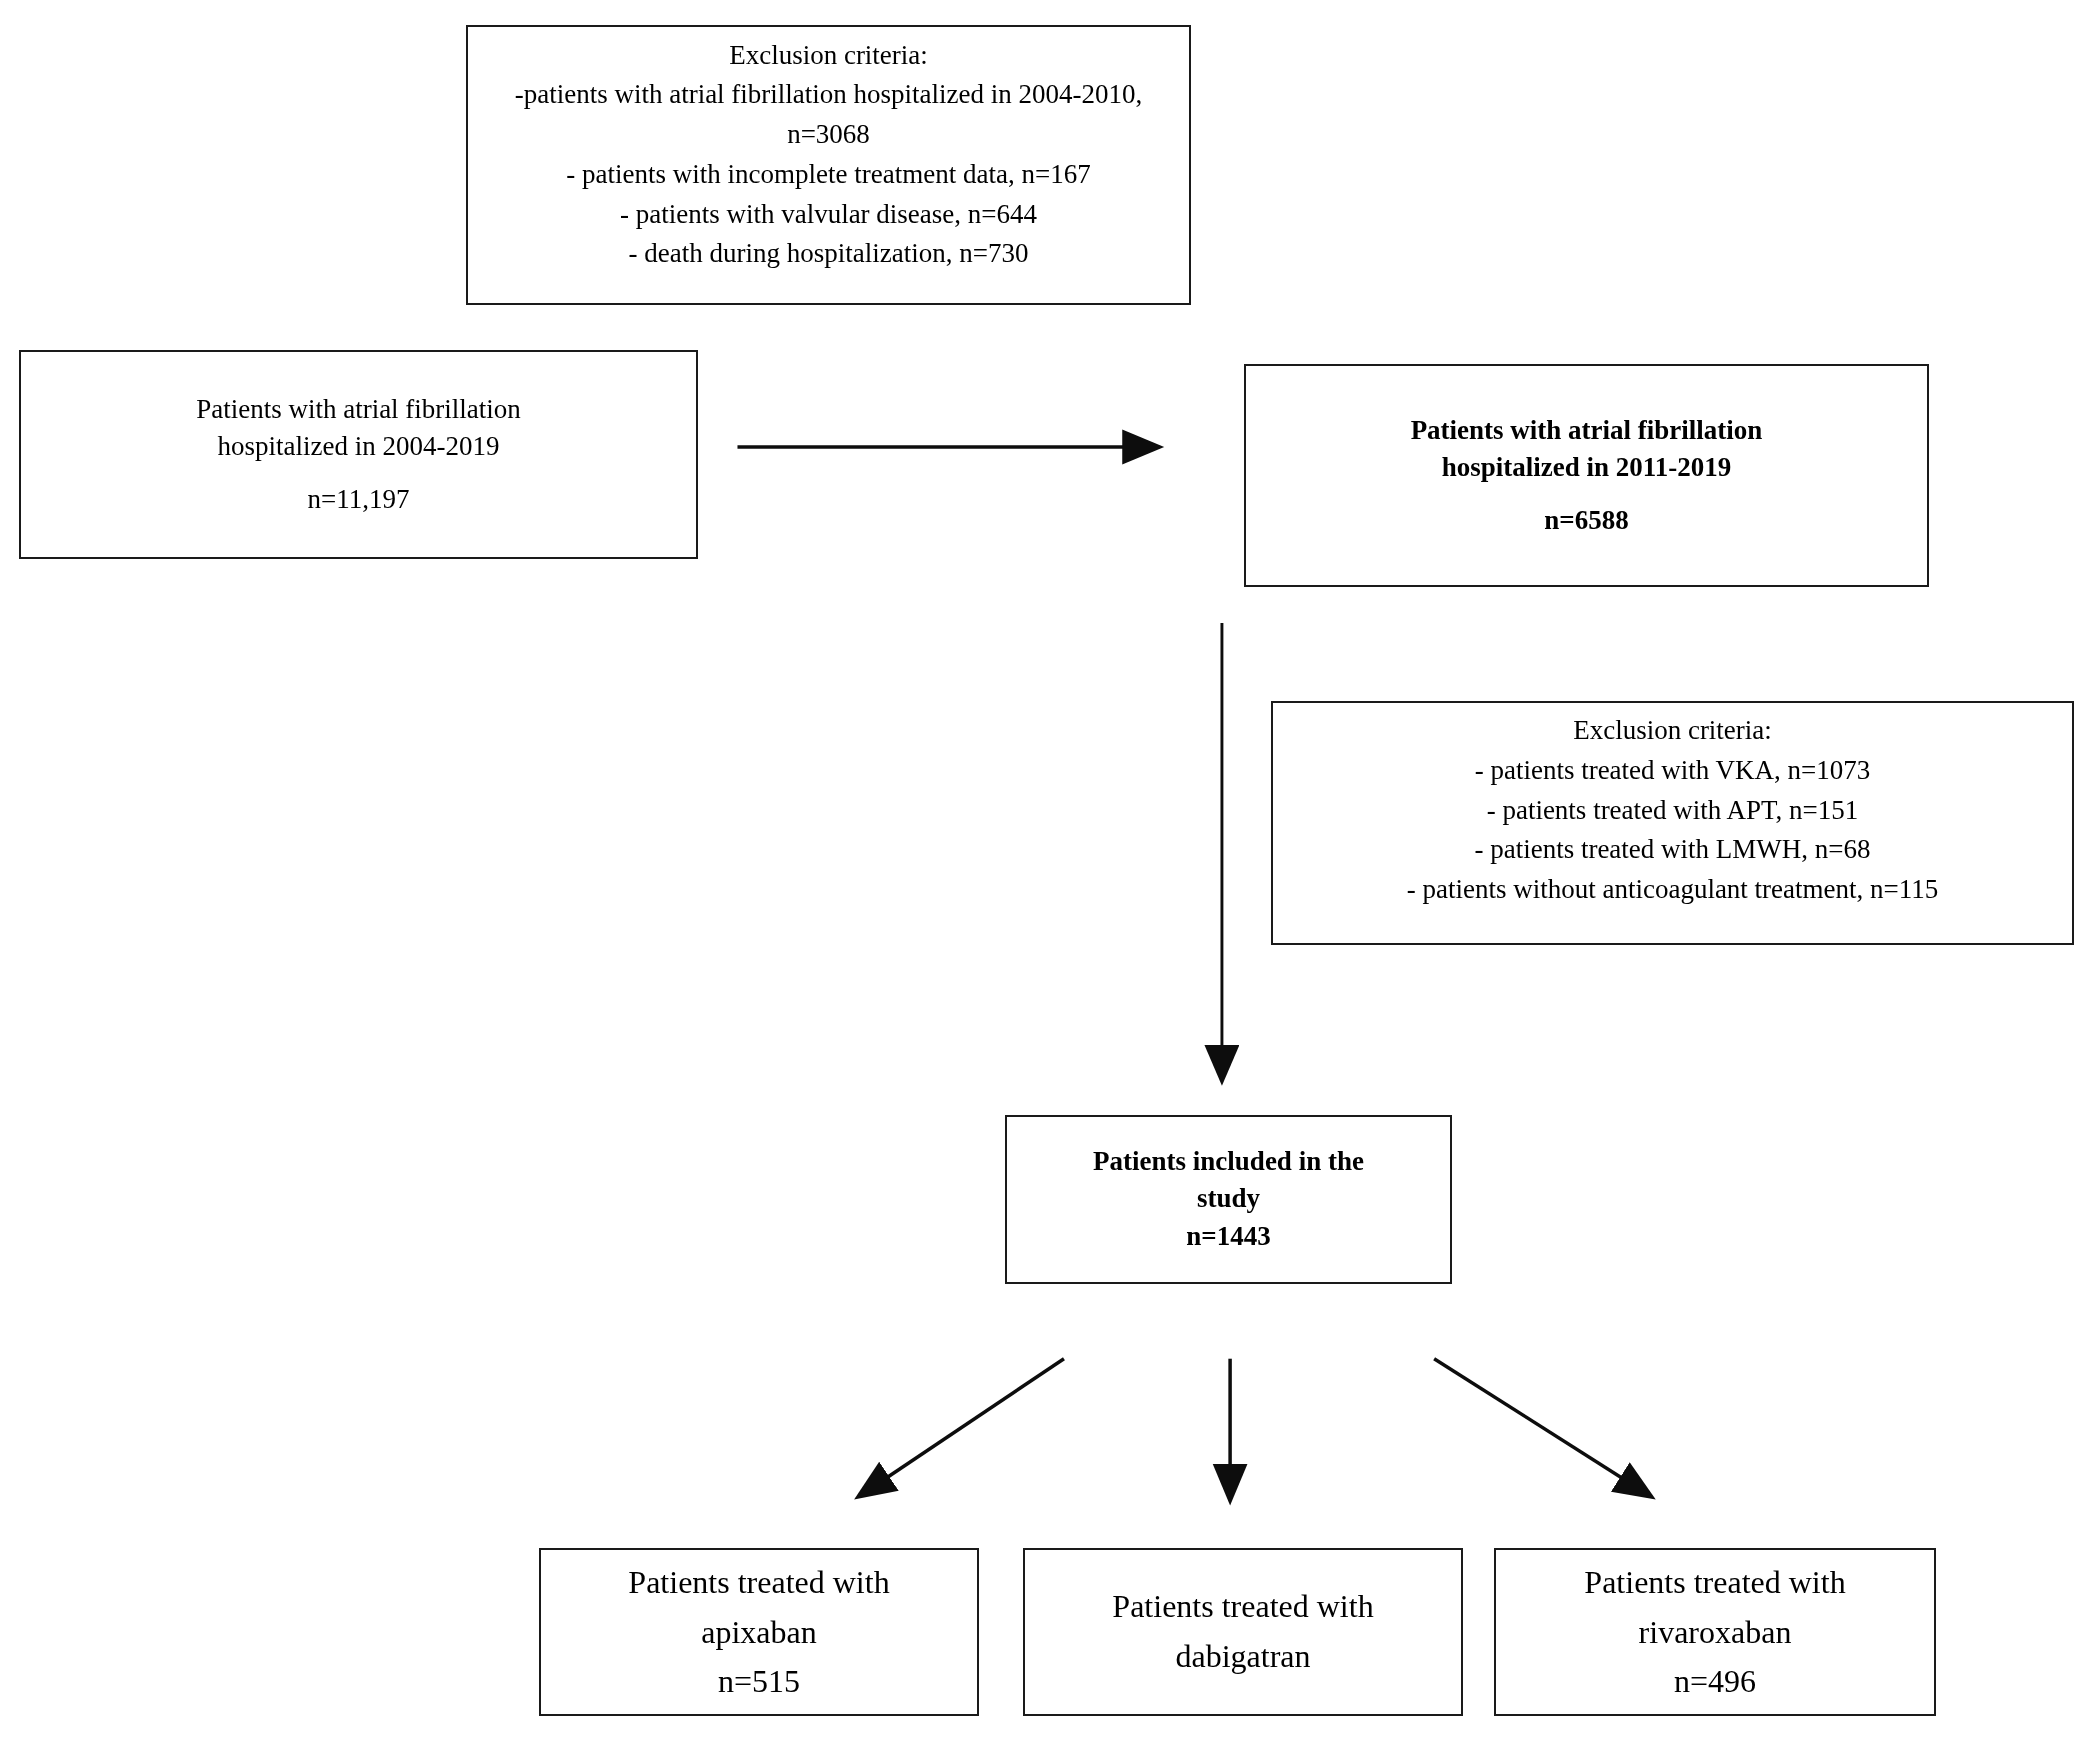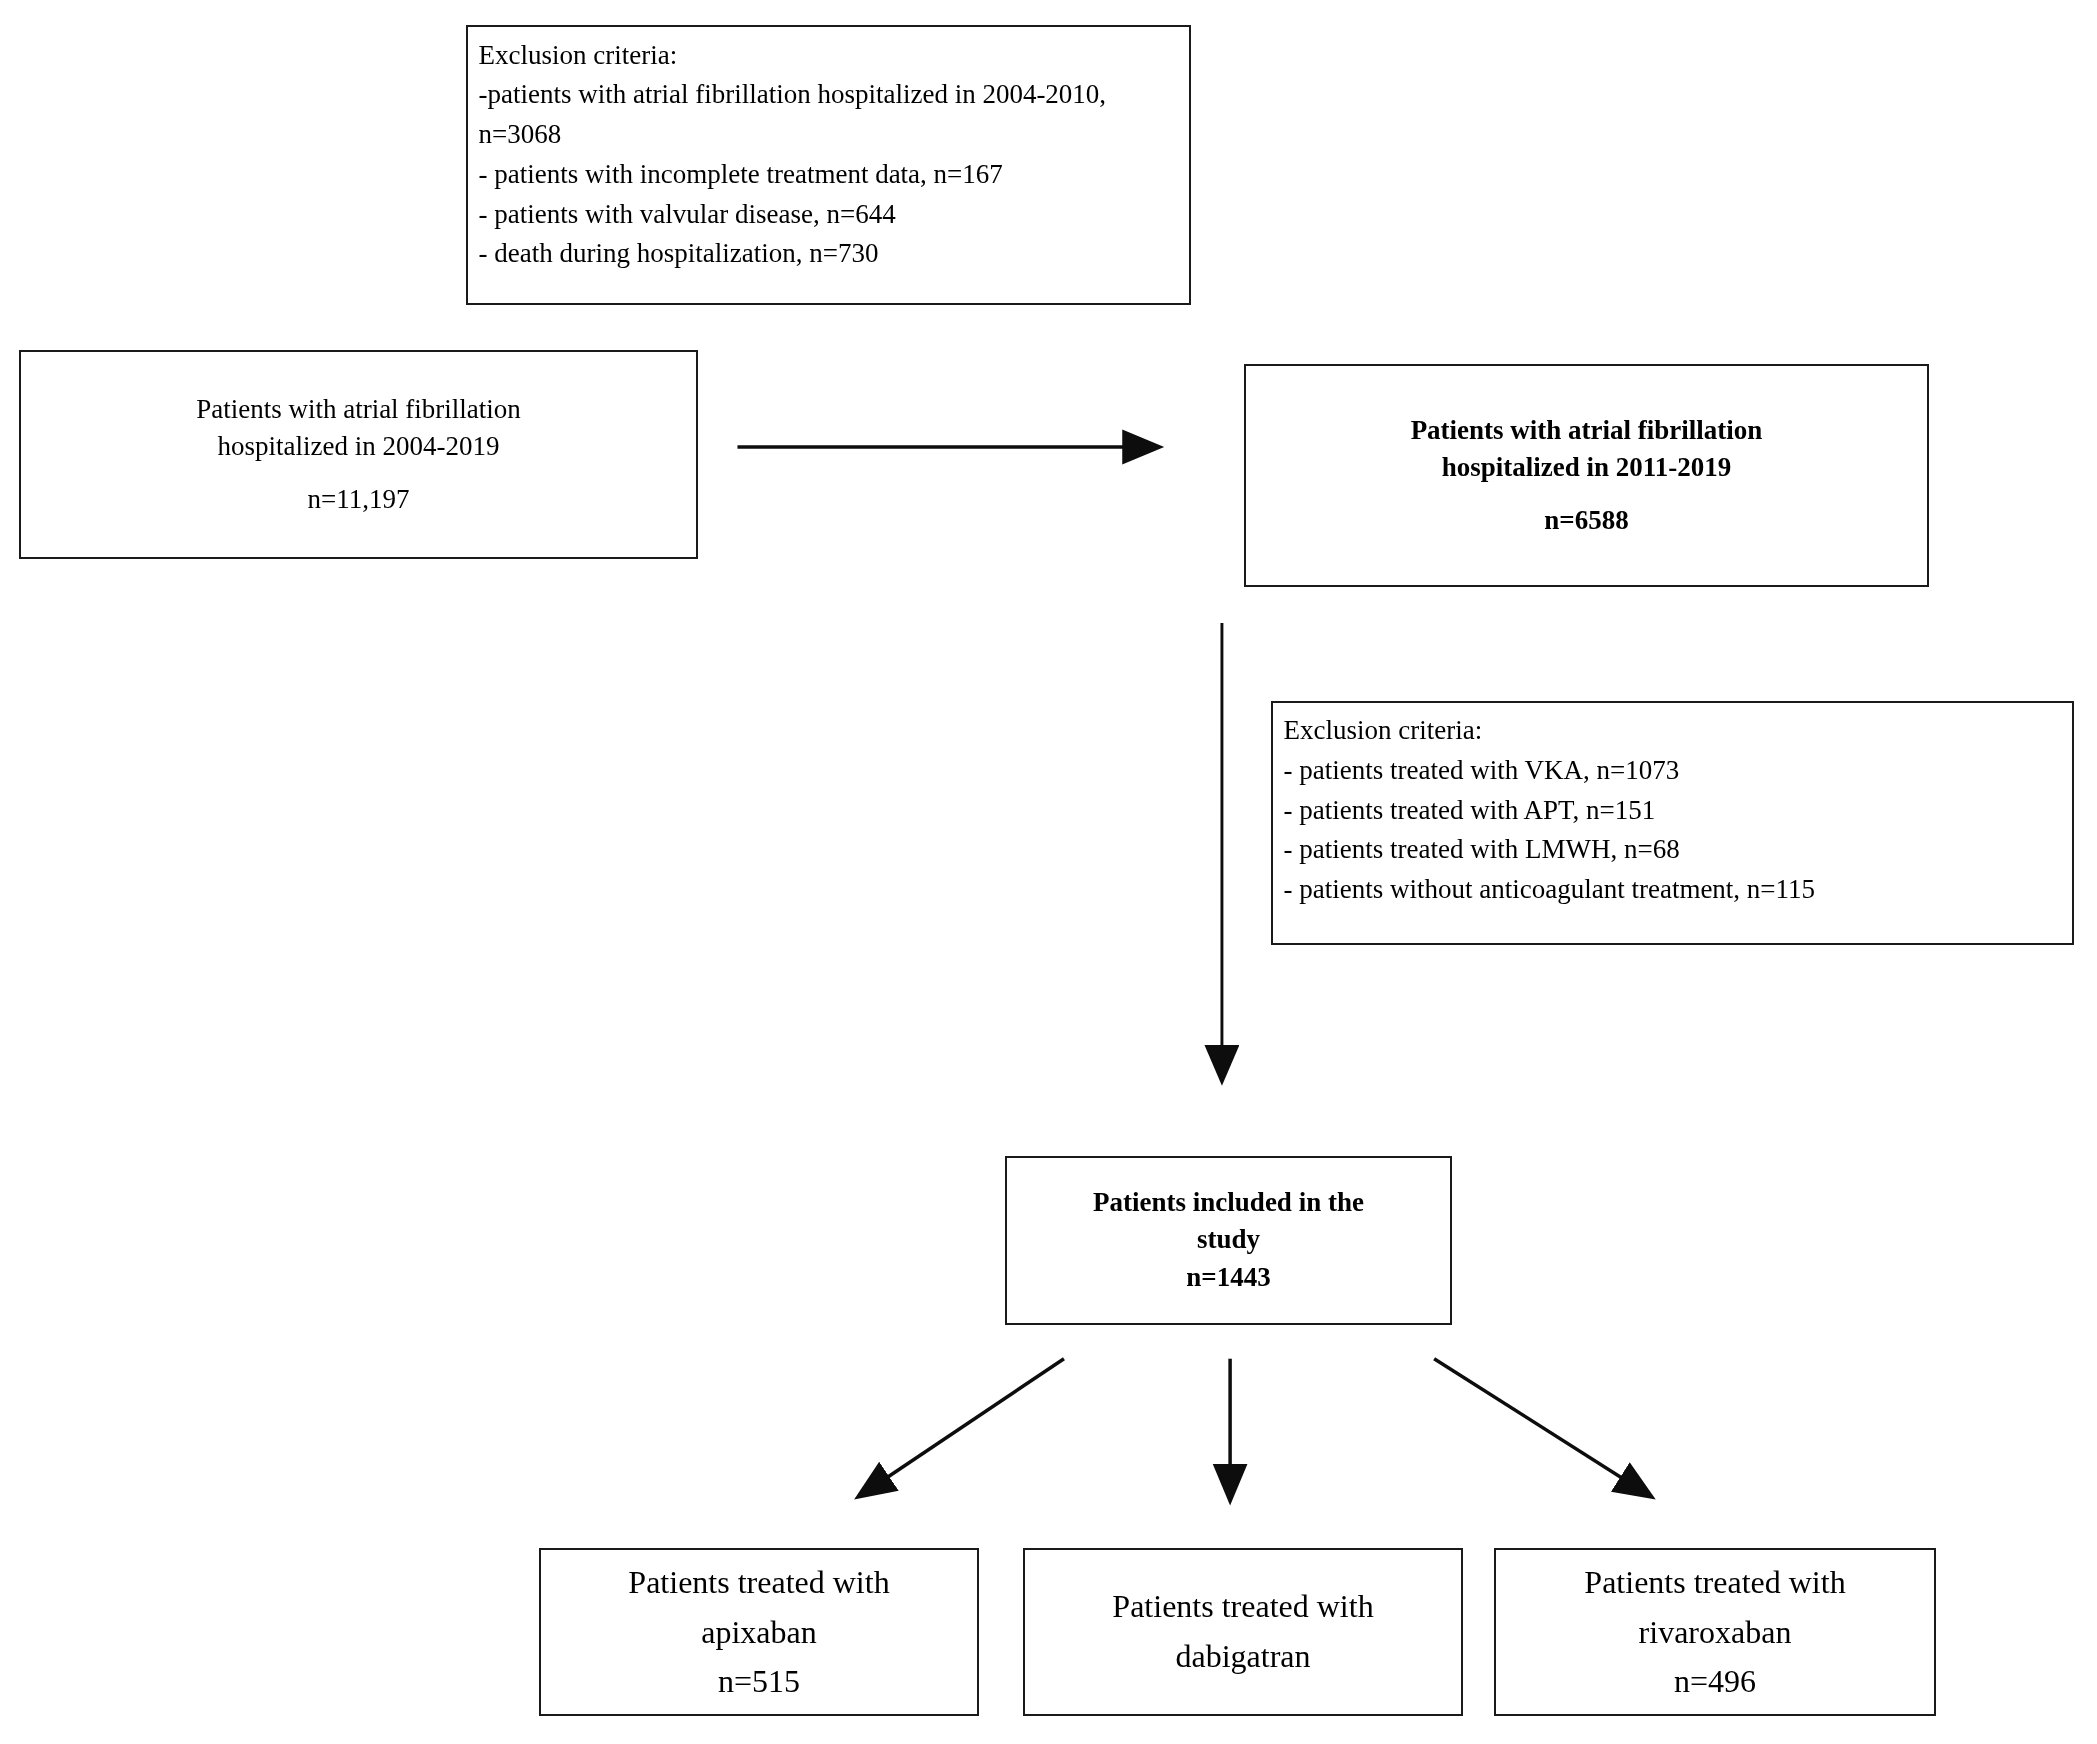--- a/index.html
+++ b/index.html
@@ -24,34 +24,34 @@
     background: #ffffff;
   }
   .box-inner {
     position: absolute;
     left: 0; right: 0; top: 50%;
     transform: translateY(-50%);
     padding: 0 10.5px;
     box-sizing: border-box;
   }
   .center { text-align: center; }
-  .left { text-align: left; }
+  .left { text-align: center; }
   .bold { font-weight: bold; }
   .line {
     margin: 0;
     padding: 0;
   }
   .gap { height: 0.55em; }
 
   
   #exclusion-top   { left: 466px;  top: 24.5px;   width: 725px; height: 280px; }
   #box-all         { left: 19px;   top: 350px;  width: 679px; height: 209px; }
   #box-2011        { left: 1244px; top: 364px;  width: 685px; height: 223px; }
   #exclusion-second{ left: 1271px; top: 701px; width: 803px; height: 244px; }
-  #box-included    { left: 1005px; top: 1156px; width: 447px;  height: 169px; }
+  #box-included    { left: 1005px; top: 1115px; width: 447px;  height: 169px; }
   #box-apixaban    { left: 539px;  top: 1548px; width: 440px;  height: 168px; }
   #box-dabigatran  { left: 1023px; top: 1548px; width: 440px;  height: 168px; }
   #box-rivaroxaban { left: 1494px; top: 1548px; width: 442px;  height: 168px; }
 
   
   .fs-main { font-size: 27px; line-height: 1.40; }
   .fs-list { font-size: 27px; line-height: 1.47; }
   .fs-small{ font-size: 32px; line-height: 1.55; }
 
   svg.arrows {

